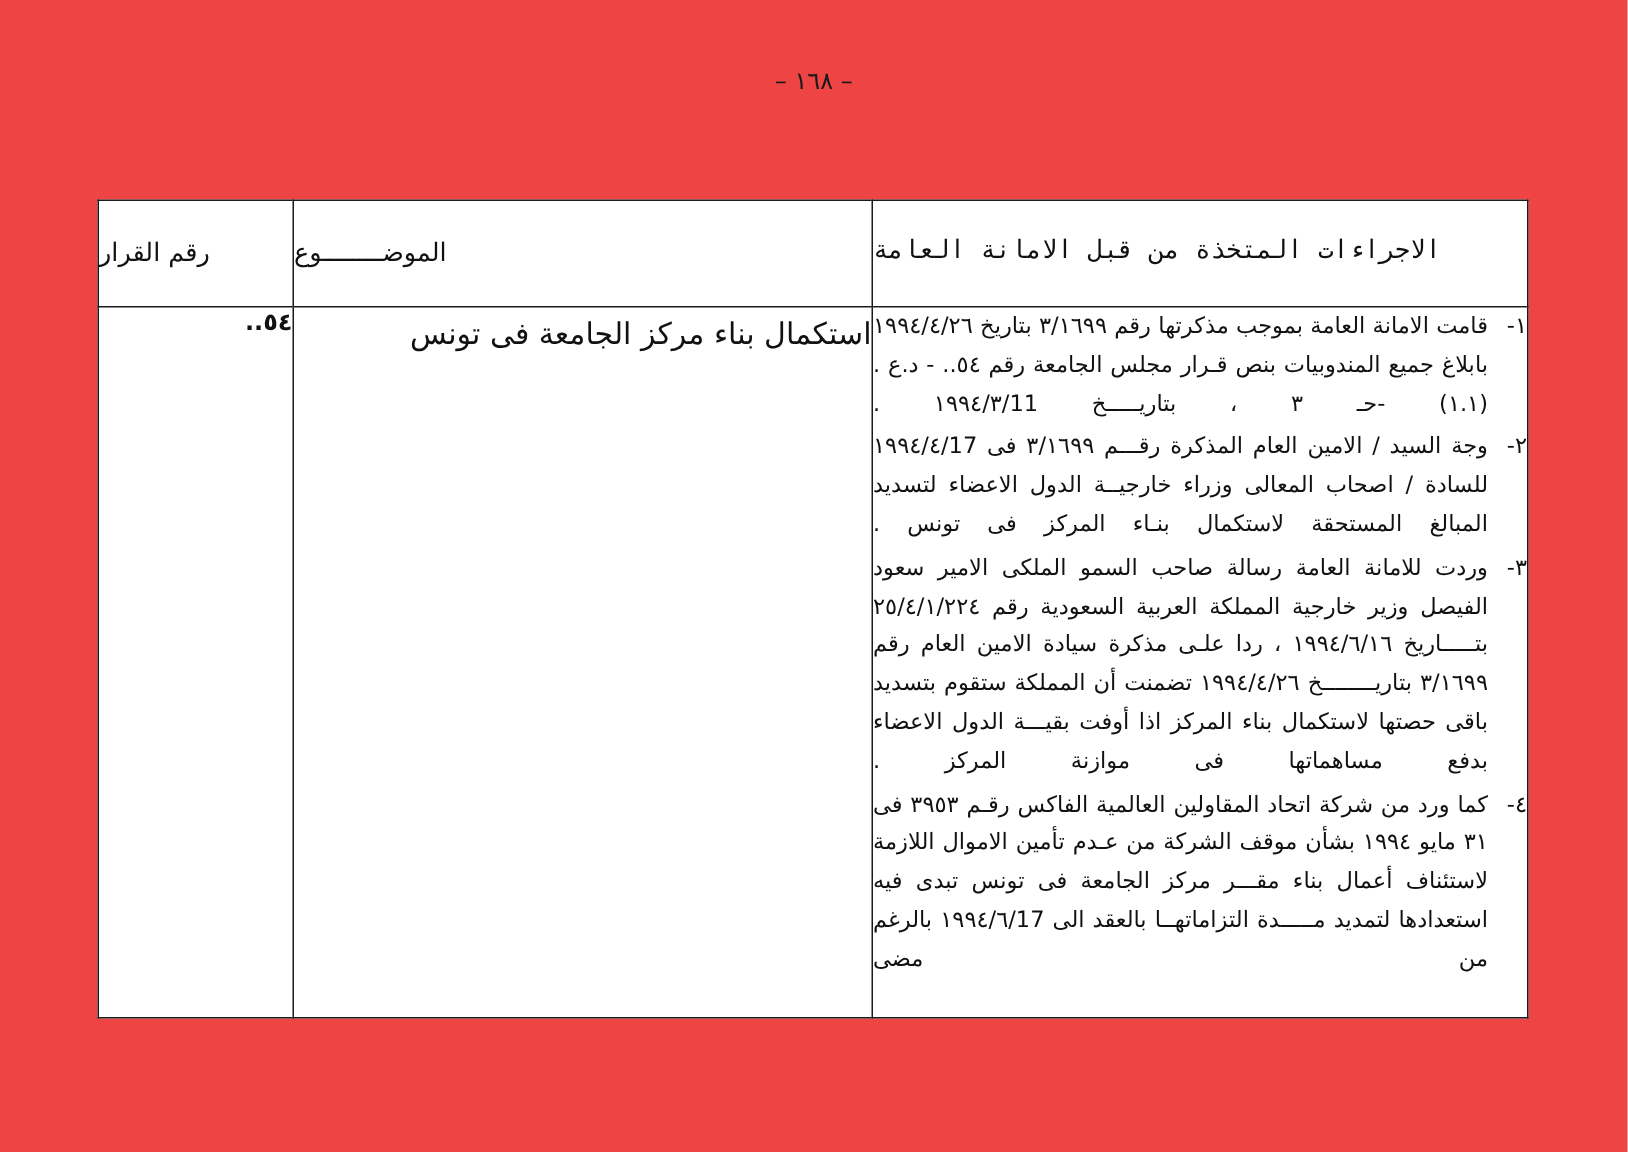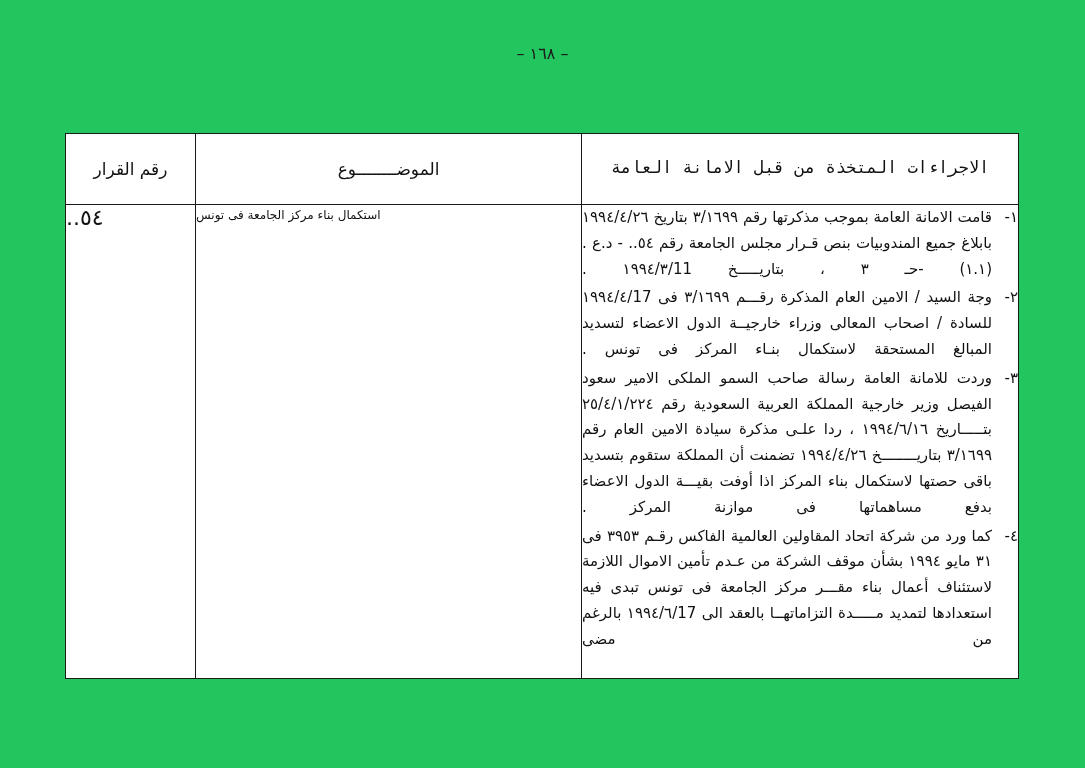--- a/index.html
+++ b/index.html
@@ -12,21 +12,21 @@
     height: 768px;
     position: relative;
     font-family: "DejaVu Sans", "Liberation Sans", sans-serif;
     color: #111111;
     overflow: hidden;
   }
 
   .page {
     position: absolute;
     inset: 0;
-    background: #22c55e;
+    background: #ef4444;
   }
 
   .page-number {
     position: absolute;
     top: 44px;
     left: 0;
     right: 0;
     text-align: center;
     font-size: 16px;
     letter-spacing: 1px;
@@ -55,46 +55,47 @@
     vertical-align: top;
     padding: 0;
   }
 
   th.col-actions { width: 437px; font-family: Liberation Mono, monospace; }
   th.col-subject { width: 386px; }
   th.col-number  { width: 130px; }
 
   .head-cell {
     height: 70px;
-    text-align: center;
+    text-align: left;
     vertical-align: middle;
     font-weight: normal;
     font-size: 17px;
     color: #111111;
     letter-spacing: 0.5px;
   }
   .head-cell .label {
     display: block;
     line-height: 70px;
   }
 
   td.body-cell {
     padding: 14px 16px 10px 16px;
   }
 
   td.subject-cell {
-    text-align: left;
+    text-align: right;
     padding-top: 20px;
-    font-size: 12px;
+    font-size: 20px;
   }
   td.number-cell {
-    text-align: left;
+    text-align: right;
     padding-top: 20px;
-    font-size: 22px;
+    font-size: 16px;
     letter-spacing: 1px;
+    font-weight: bold;
   }
 
   ol.action-list {
     list-style: none;
     margin: 0;
     padding: 0;
   }
   ol.action-list li {
     position: relative;
     font-size: 15px;

